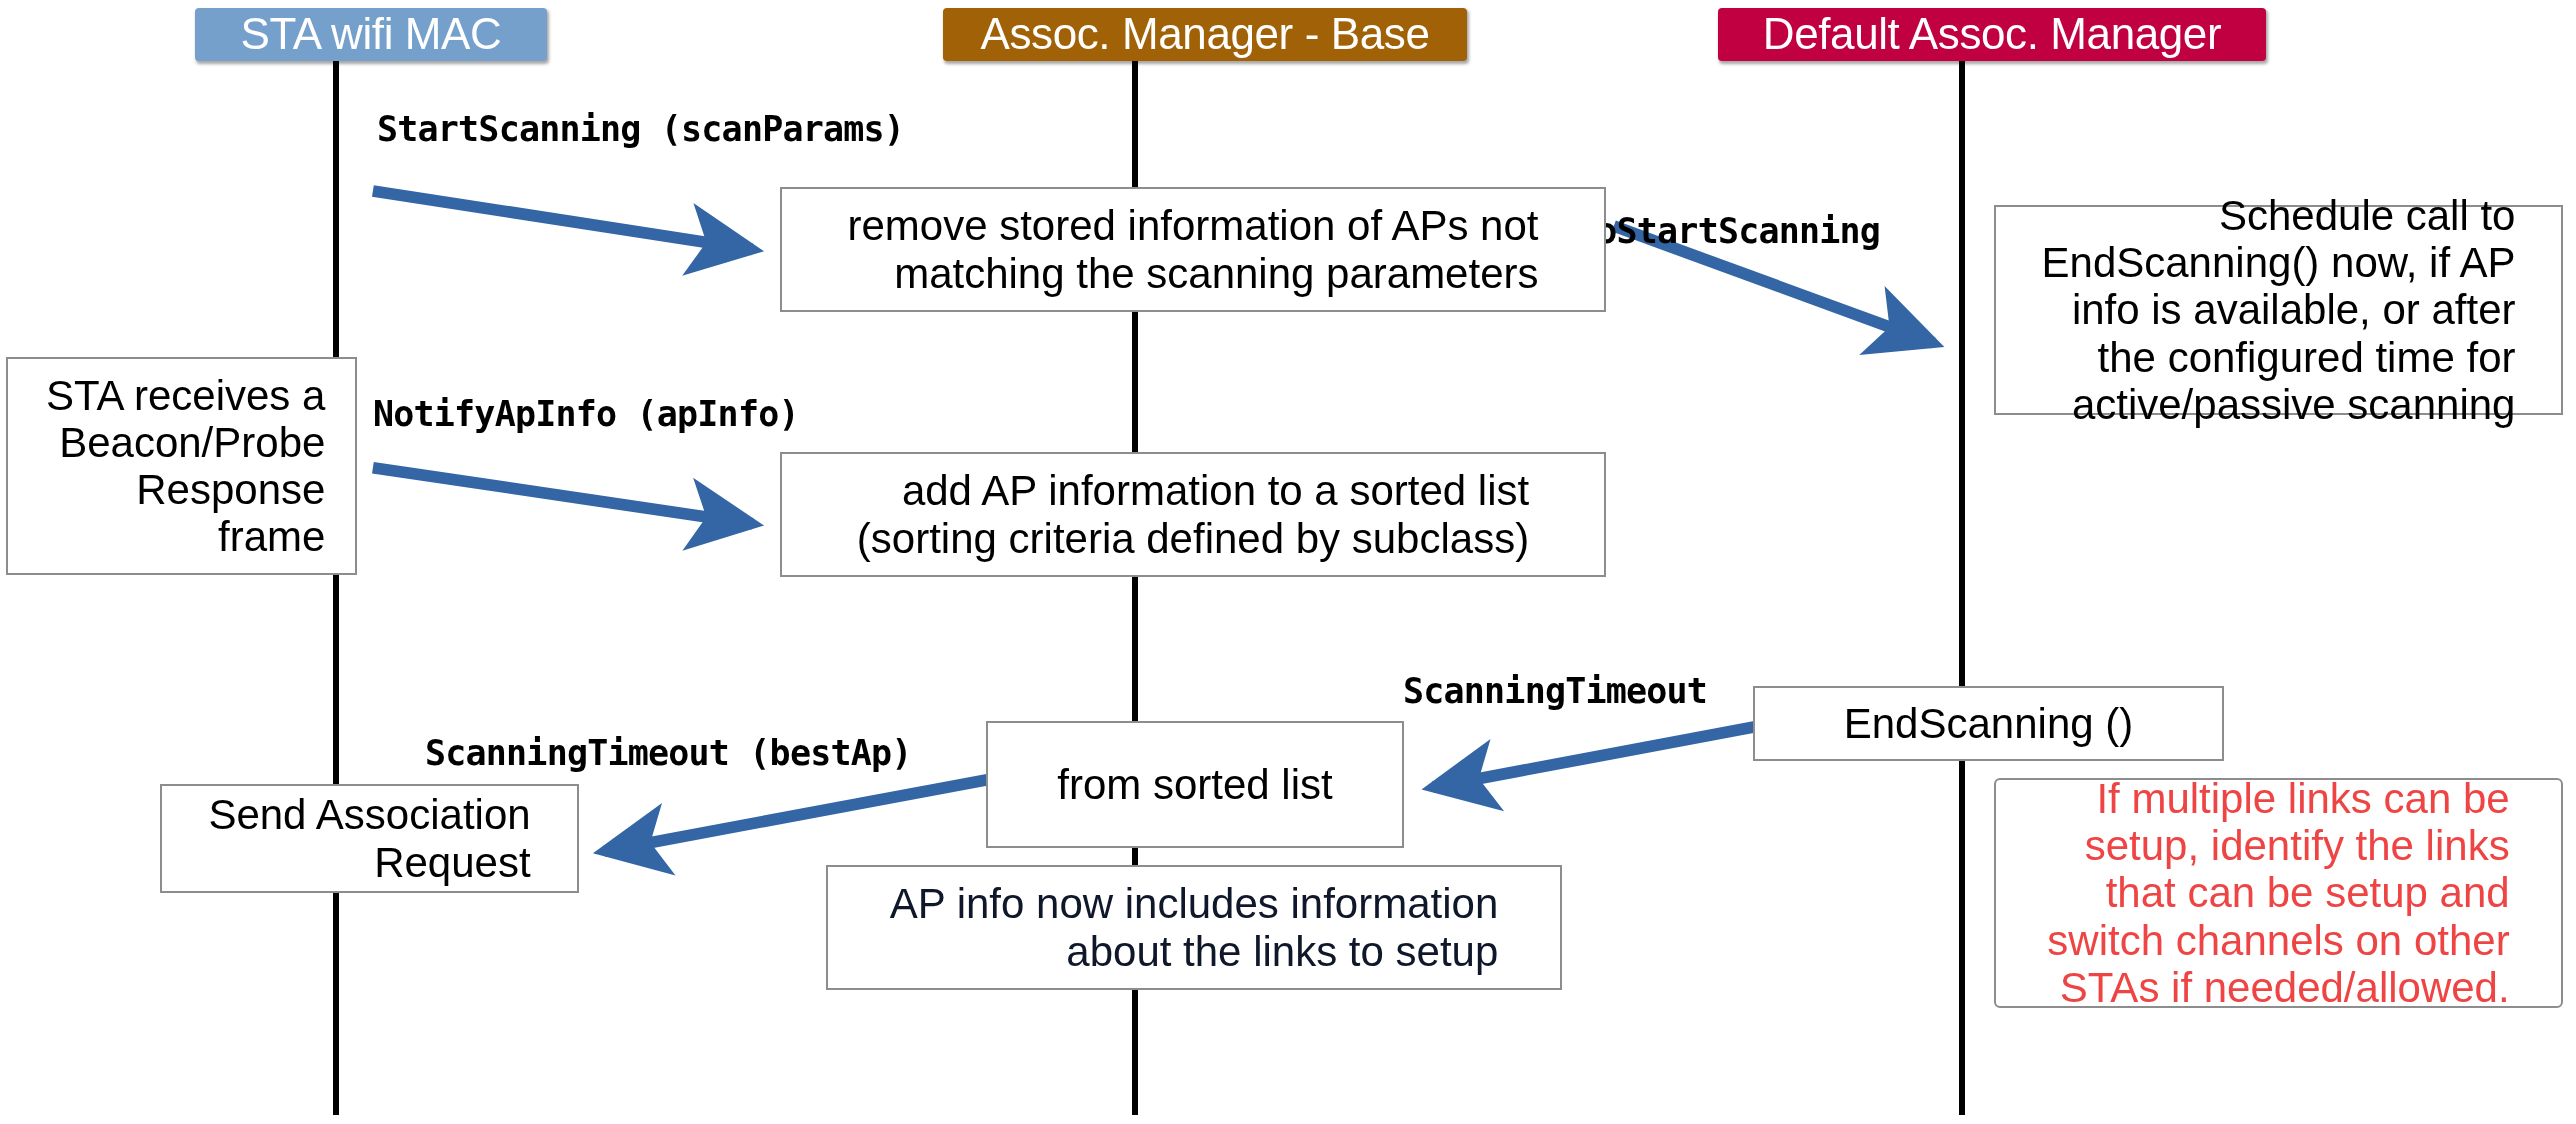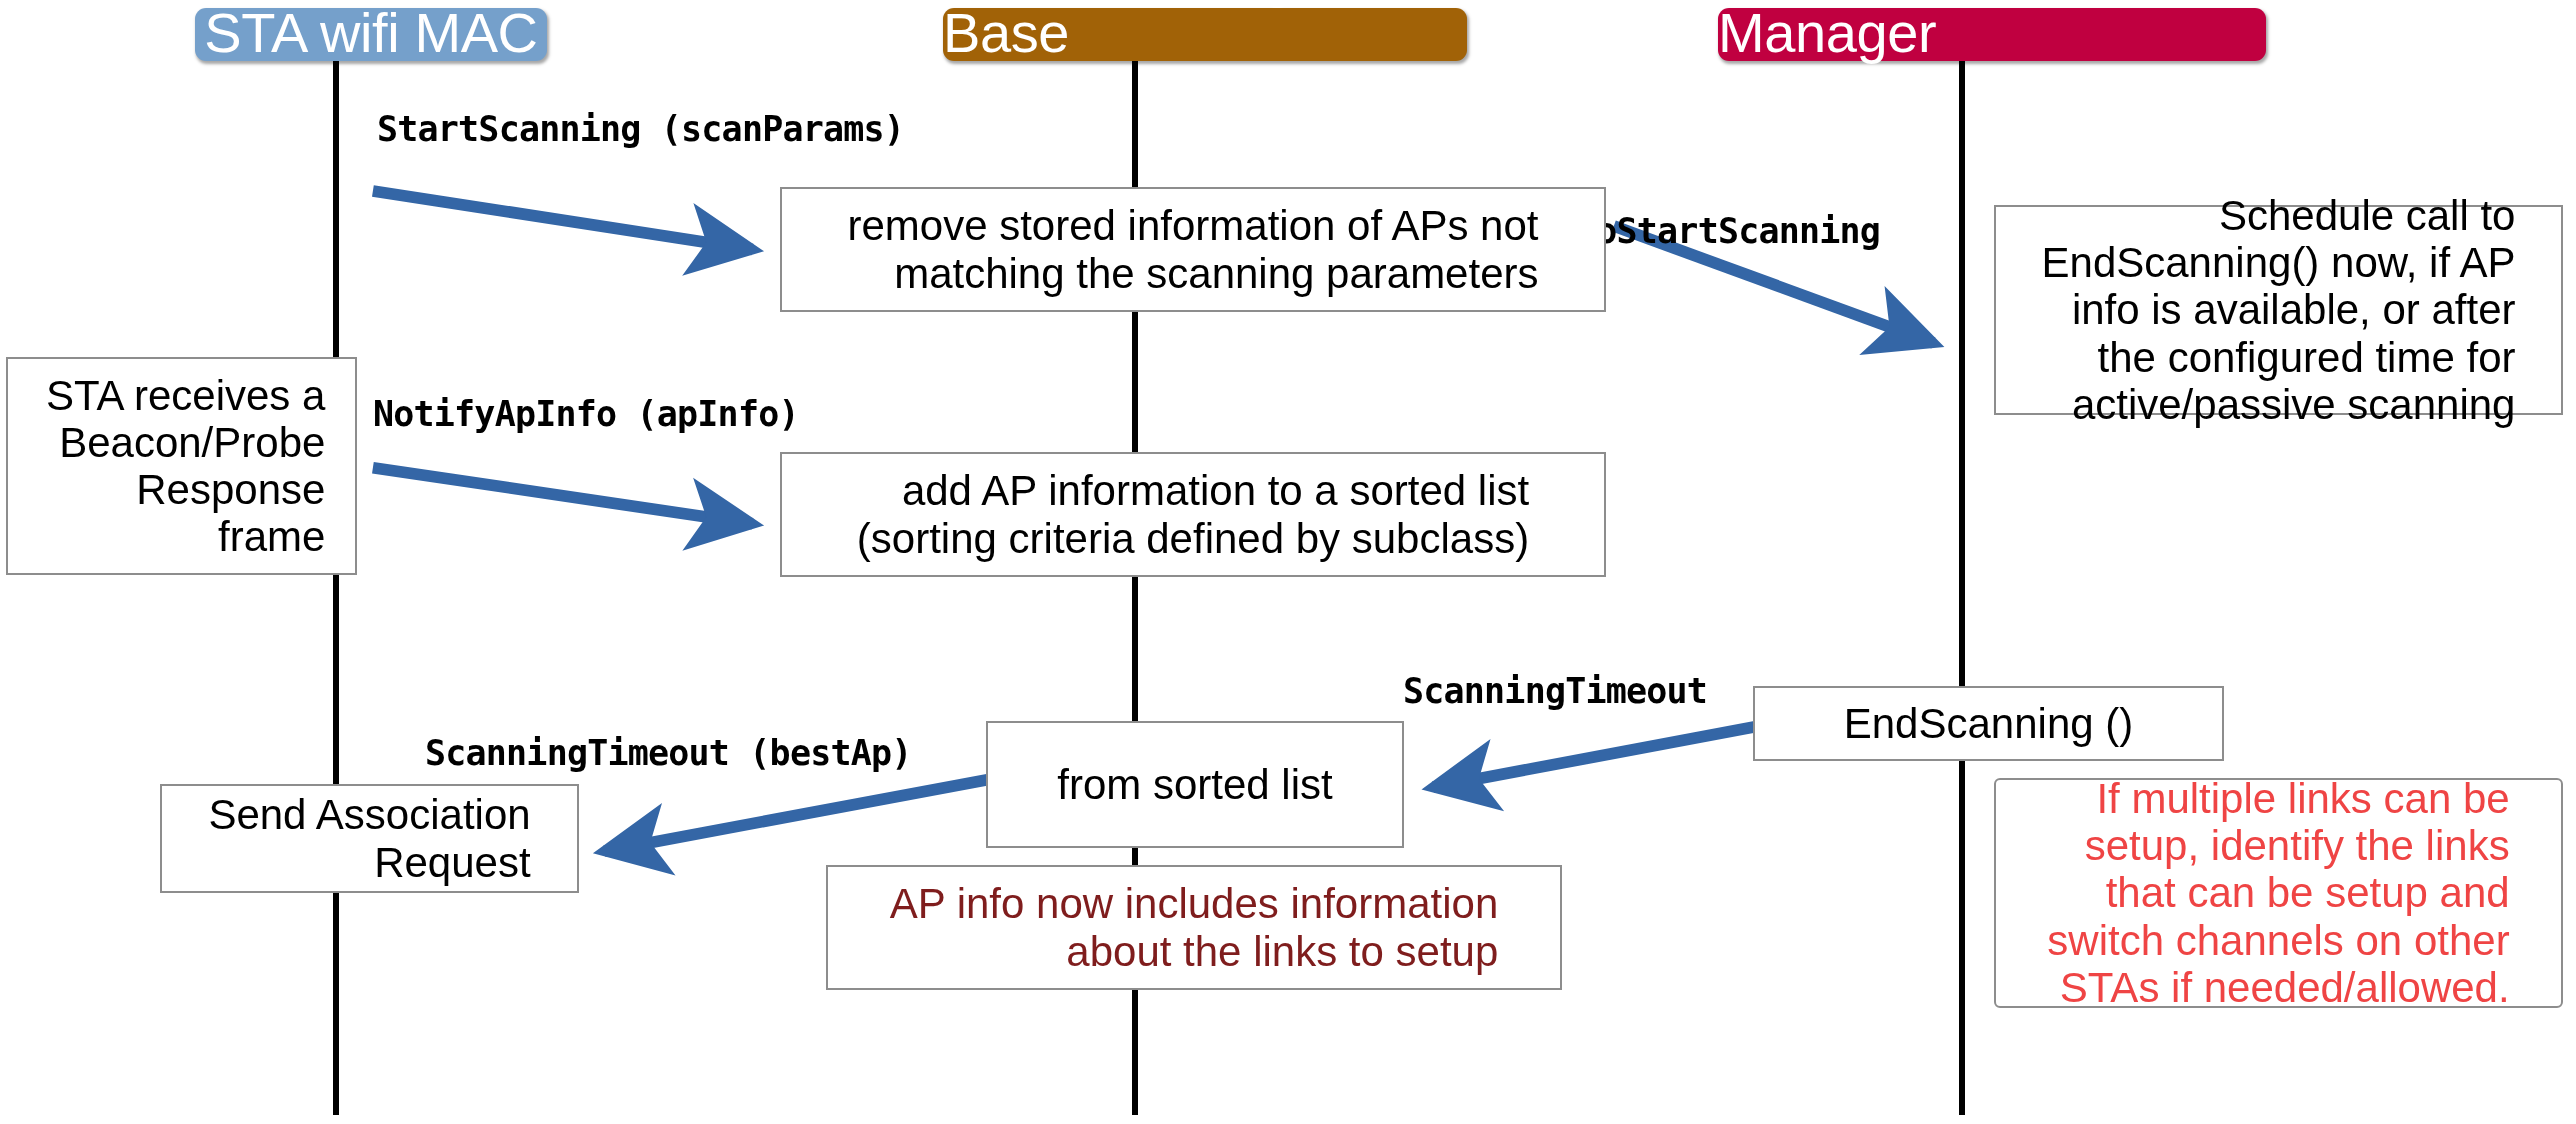--- a/index.html
+++ b/index.html
@@ -1,20 +1,20 @@
 <!DOCTYPE html>
 <html style="font-size:12.5px"><head>
 <meta charset="utf-8">
 <style>
   html,body{margin:0;padding:0;background:#ffffff;}
   body{font-family:"Liberation Sans", sans-serif;}
   #stage{position:relative;width:2576px;height:1124px;background:#fff;overflow:hidden;}
   .lifeline{position:absolute;width:5.5px;background:#000;}
-  .actor{position:absolute;border-radius:11px;display:flex;align-items:flex-end;justify-content:center;
-         color:#fff;font-size:56px;line-height:1;letter-spacing:-0.4px;
+  .actor{position:absolute;border-radius:4px;display:flex;align-items:center;justify-content:center;
+         color:#fff;font-size:44px;line-height:1;letter-spacing:-0.4px;
          box-shadow:1.6px 2.3px 3.1px rgba(0,0,0,0.35);}
   .box{position:absolute;background:#fff;border:2.3px solid #8d8d8d;display:flex;align-items:center;
        justify-content:center;text-align:right;font-size:42px;line-height:1.12;color:#000;box-sizing:border-box;}
   .note{color:#2E5F99;}
   .msg{position:absolute;font-family:"DejaVu Sans Mono", monospace;font-size:35px;color:#000;white-space:nowrap;font-weight:700;letter-spacing:-0.8px;}
   svg.arrows{position:absolute;left:0;top:0;width:2576px;height:1124px;pointer-events:none;}
 </style>
 </head>
 <body>
 
@@ -105,21 +105,21 @@
     </div>
   </div>
 
   <div class="box" style="left:160px;top:784px;width:419px;height:109px;">
     <div>
       <div>Send Association</div>
       <div>Request</div>
     </div>
   </div>
 
-  <div class="box note" style="left:826px;top:865px;width:736px;height:125px;color:#7f1d1d;">
+  <div class="box note" style="left:826px;top:865px;width:736px;height:125px;color:#0f172a;">
     <div>
       <div>AP info now includes information</div>
       <div>about the links to setup</div>
     </div>
   </div>
 
   <div class="box note" style="left:1994px;top:778px;width:569px;height:230px;color:#ef4444;border-radius:6px;">
     <div>
       <div>If multiple links can be</div>
       <div>setup, identify the links</div>

